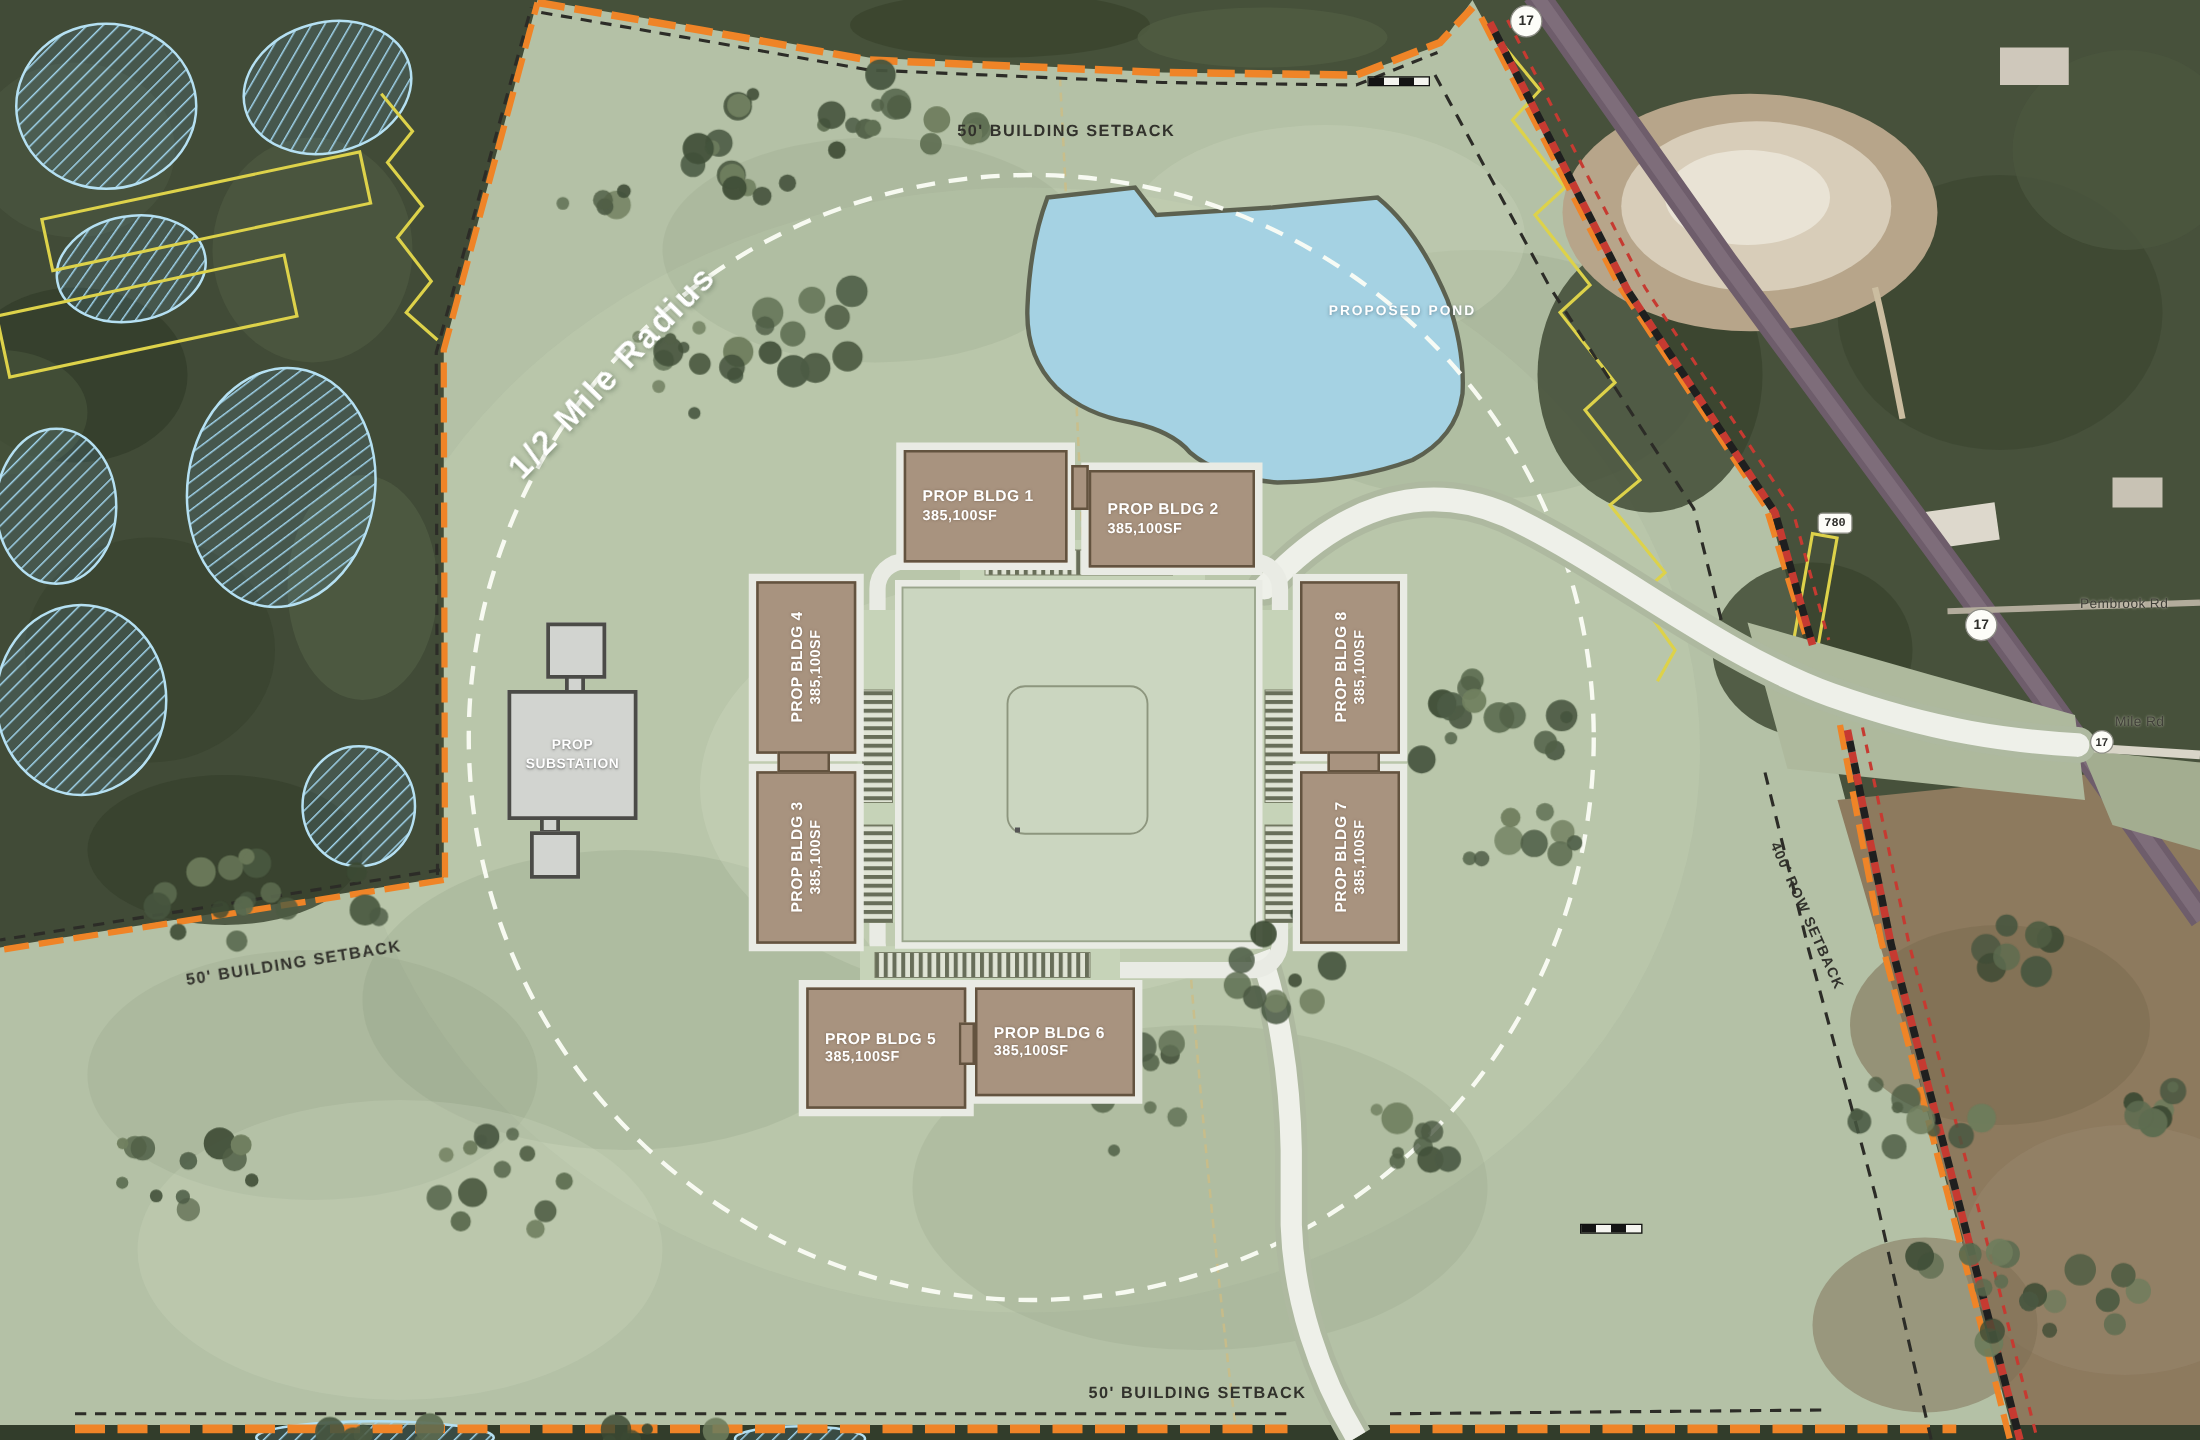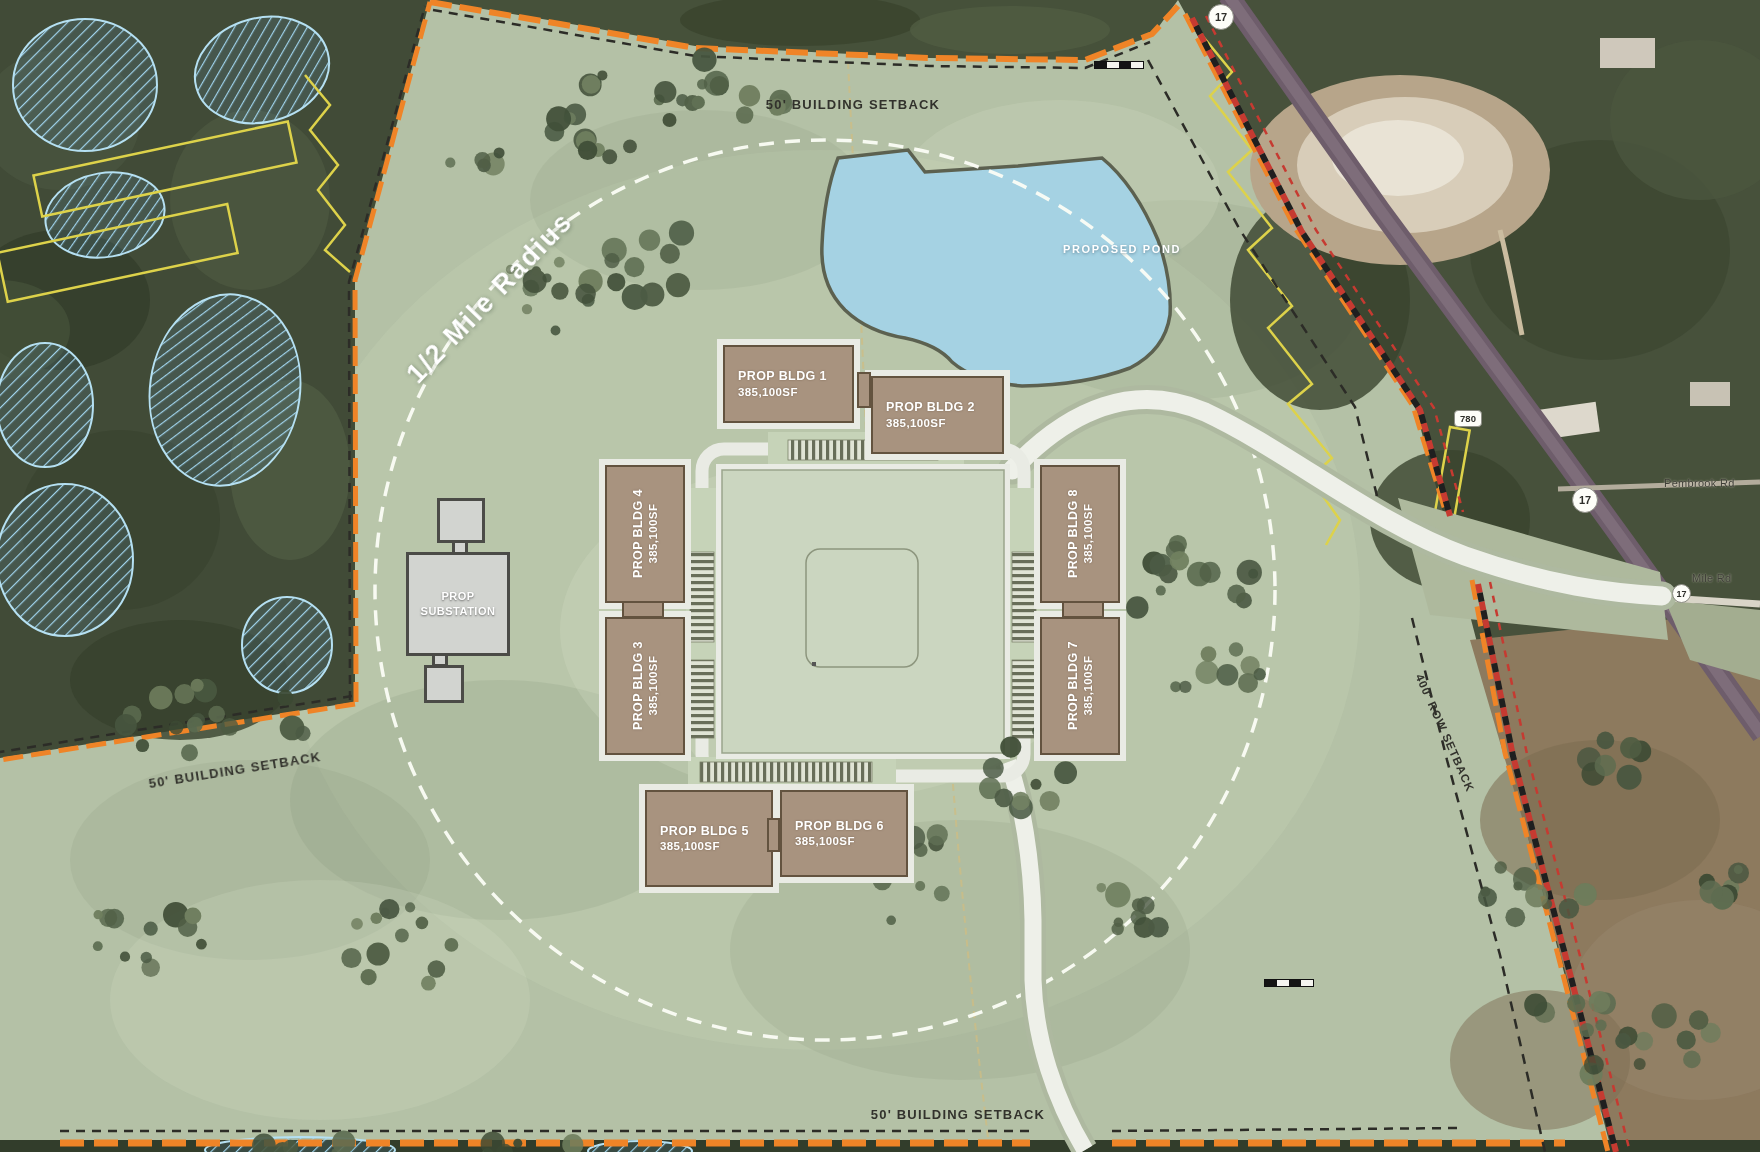--- a/index.html
+++ b/index.html
@@ -22,21 +22,21 @@
   .setback{color:#32322c;font-size:13px;font-weight:600;letter-spacing:1.2px;}
   .rowsb{color:#32322c;font-size:11.5px;font-weight:600;letter-spacing:1px;}
   .radius{color:#fff;font-size:27px;font-weight:bold;letter-spacing:2px;
         text-shadow:0 1px 4px rgba(40,60,40,.45);}
   .pond-lbl{color:#fff;font-size:11px;font-weight:bold;letter-spacing:1.6px;
         text-shadow:0 1px 3px rgba(60,90,110,.6);}
   .roadname{color:#3f3f38;font-size:11px;letter-spacing:.3px;text-shadow:0 0 2px rgba(230,225,210,.8);}
   .shield{position:absolute;z-index:5;background:#fdfdf8;border:1.5px solid #8d8d85;color:#2e2e2a;
         font-weight:bold;display:flex;align-items:center;justify-content:center;box-sizing:border-box;}
   .shield.circ{border-radius:50%;margin-left:32px;}
-  .shield.rect{border-radius:4px;}
+  .shield.rect{border-radius:4px;font-family:Liberation Mono, monospace;}
   .scalebar{position:absolute;z-index:5;height:6px;border:1px solid #111;
         background:repeating-linear-gradient(90deg,#141414 0 12px,#f5f5f0 12px 24px);}
 </style>
 </head>
 <body>
 
 <div id="stage">
 
 <svg id="terrain" width="1760" height="1152" viewBox="0 0 1760 1152">
   <defs>
@@ -408,21 +408,21 @@
         <circle cx="1738.3" cy="869.6" r="4.5" fill="#5c6c50" opacity="0.81"></circle>
         <circle cx="1544.5" cy="1012.4" r="10.6" fill="#5c6c50" opacity="0.80"></circle>
         <circle cx="1604.8" cy="1003.3" r="11.1" fill="#5c6c50" opacity="0.92"></circle>
         <circle cx="1535.7" cy="1004.9" r="11.5" fill="#3c4a34" opacity="0.94"></circle>
         <circle cx="1599.5" cy="1001.8" r="10.8" fill="#6d7c5c" opacity="0.94"></circle>
         <circle cx="1576.2" cy="1003.4" r="9.1" fill="#5c6c50" opacity="0.99"></circle>
         <circle cx="1586.8" cy="1030.1" r="7.2" fill="#5c6c50" opacity="0.89"></circle>
       </g>
 </svg>
 
-<div class="bldg h" style="left:723px;top:345px;width:131px;height:78px;">
+<div class="bldg h" style="left:723px;top:360px;width:131px;height:90px;">
   <div class="lbl">
         <div>PROP BLDG 1</div>
   <div class="ar">385,100SF</div>
       </div>
 </div>
 <div class="bldg h" style="left:871px;top:352px;width:133px;height:78px;margin-top:24px;">
   <div class="lbl">
         <div>PROP BLDG 2</div>
   <div class="ar">385,100SF</div>
       </div>

